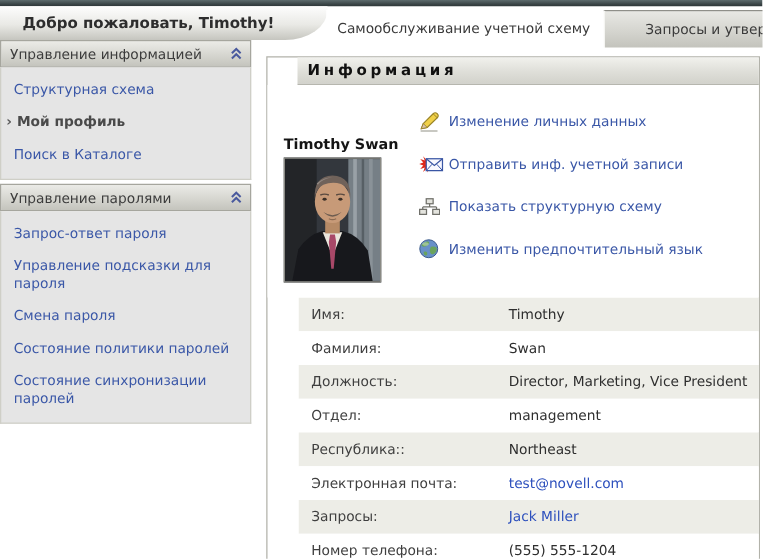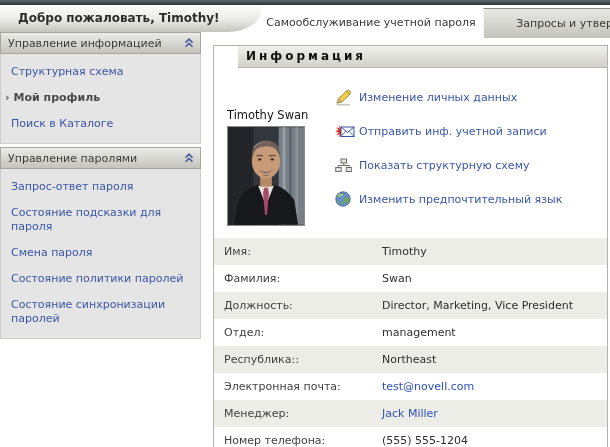--- a/index.html
+++ b/index.html
@@ -44,48 +44,48 @@
   .chev { display:block; }
 
   
   .panel { position:absolute; left:213px; top:45px; width:395px;
     border:1px solid #b2b2aa; background:#fff; }
   .panel-header { height:22px; line-height:21px;
     background:linear-gradient(180deg,#f1f1ed 0%,#e0e0da 50%,#d2d2cb 100%);
     border-bottom:1px solid #b6b6ae; font-weight:bold; font-size:12px;
     letter-spacing:3px; padding-left:8px; color:#111;margin-left:24px; }
   .panel-content { position:relative; height:170px; background:#fff; }
-  .profile-name { position:absolute; left:13px; top:40px; font-weight:normal;
+  .profile-name { position:absolute; left:13px; top:40px; font-weight:bold;
     font-size:11.5px; color:#151515; }
   .photo-frame { position:absolute; left:13px; top:58px; width:78px; height:100px;
     border:1px solid #8a8a84; background:#2c3036; }
   .actions { position:absolute; left:121px; top:18px; }
   .action { display:flex; align-items:center; height:22px; margin-bottom:12px; }
   .action .ico { width:24px; display:flex; align-items:center; }
   .action a { color:#3a57a7; }
 
   
   .details { width:100%; }
-  .row { display:flex; align-items:center; padding:7px 0; min-height:25px; background:#fff; }
+  .row { display:flex; align-items:center; padding:7px 0; min-height:25px; background:#fff;margin-left:25px; }
   .row.alt { background:#edede7; }
   .row-label { width:168px; padding-left:10px; color:#3f3f3f; flex-shrink:0; }
   .row-value { color:#2e2e2e; }
   .row-value a { color:#2d50bd; }
 </style>
 </head>
 <body>
 
 <div class="top-band"></div>
 
 <div class="welcome-bar">
   <div class="welcome-text">Добро пожаловать, Timothy!</div>
 </div>
 
 <div class="tab tab-active">
-  <span>Самообслуживание учетной пароля</span>
+  <span>Самообслуживание учетной схему</span>
 </div>
 <div class="tab tab-inactive">
   <span>Запросы и утверж</span>
 </div>
 
 <div class="sidebar">
 
   <div class="side-section">
     <div class="side-header">
       <span>Управление информацией</span>
@@ -115,21 +115,21 @@
         <svg class="chev" width="12" height="12" viewBox="0 0 12 12">
             <path d="M2.5,5.6 L6,2.2 L9.5,5.6 M2.5,9.8 L6,6.4 L9.5,9.8" stroke="#4a5a9e" stroke-width="1.6" fill="none"></path>
           </svg>
       </span>
     </div>
     <div class="side-items">
       <div class="side-item">
         <a>Запрос-ответ пароля</a>
       </div>
       <div class="side-item">
-        <a>Состояние подсказки для пароля</a>
+        <a>Управление подсказки для пароля</a>
       </div>
       <div class="side-item">
         <a>Смена пароля</a>
       </div>
       <div class="side-item">
         <a>Состояние политики паролей</a>
       </div>
       <div class="side-item">
         <a>Состояние синхронизации паролей</a>
       </div>
@@ -236,21 +236,21 @@
     </div>
     <div class="row alt">
       <div class="row-label">Республика::</div>
       <div class="row-value">Northeast</div>
     </div>
     <div class="row">
       <div class="row-label">Электронная почта:</div>
       <div class="row-value"><a>test@novell.com</a></div>
     </div>
     <div class="row alt">
-      <div class="row-label">Менеджер:</div>
+      <div class="row-label">Запросы:</div>
       <div class="row-value"><a>Jack Miller</a></div>
     </div>
     <div class="row">
       <div class="row-label">Номер телефона:</div>
       <div class="row-value">(555) 555-1204</div>
     </div>
   </div>
 </div>
 
 </body></html>

